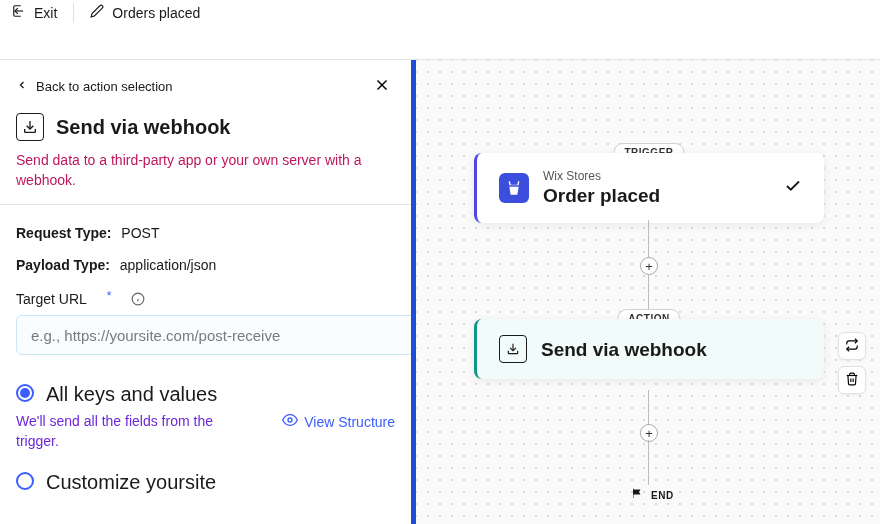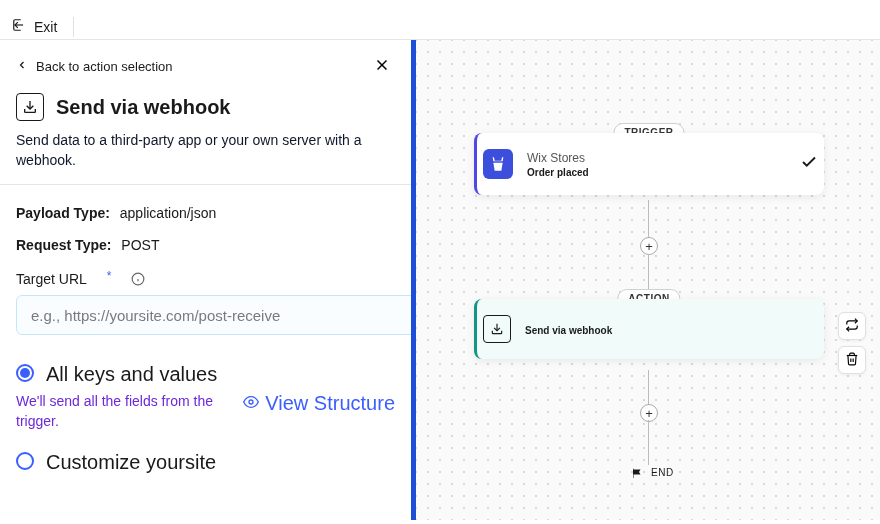--- a/index.html
+++ b/index.html
@@ -11,22 +11,22 @@
       font-family: -apple-system, BlinkMacSystemFont, "Segoe UI", Helvetica, Arial, sans-serif;
       font-size: 14px;
       color: #1a1a1a;
       background: #fff;
       width: 880px;
       height: 524px;
       overflow: hidden;
     }
     .topbar {
       display: flex;
-      align-items: flex-end;
-      height: 40px;
+      align-items: flex-start;
+      height: 60px;
       border-bottom: 1px solid #e5e5e5;
       padding: 0 12px;
     }
     .topbar-left {
       display: flex;
       align-items: center;
       gap: 16px;
     }
     .exit-btn, .title-btn {
       display: flex;
@@ -94,21 +94,21 @@
       display: flex;
       align-items: center;
       justify-content: center;
     }
     .header-title {
       font-size: 20px;
       font-weight: 700;
     }
     .header-desc {
       font-size: 14px;
-      color: #0f172a;
+      color: #be185d;
       line-height: 1.4;
     }
     .hsep {
       height: 1px;
       background: #e5e5e5;
     }
     .form {
       padding: 20px 16px 0 16px;
     }
     .kv-row {
@@ -195,21 +195,21 @@
       font-size: 14px;
       color: #6d28d9;
       max-width: 210px;
       line-height: 1.4;
     }
     .view-structure {
       display: flex;
       align-items: center;
       gap: 6px;
       color: #3b5eff;
-      font-size: 20px;
+      font-size: 14px;
       cursor: pointer;
       background: none;
       border: none;
     }
     .canvas {
       flex: 1;
       position: relative;
       background-color: #fafafa;
       background-image: radial-gradient(#d8d8d8 1px, transparent 1px);
       background-size: 12px 12px;
@@ -217,21 +217,21 @@
     }
     .node {
       position: absolute;
       left: 58px;
       width: 350px;
       background: #fff;
       border-radius: 8px;
       box-shadow: 0 2px 8px rgba(0,0,0,0.08);
       display: flex;
       align-items: center;
-      padding: 16px 6px;
+      padding: 16px 22px;
       gap: 14px;
     }
     .node-trigger {
       top: 93px;
       border-left: 3px solid #4f46e5;
     }
     .node-action {
       top: 259px;
       border-left: 3px solid #0f9688;
       background: #f0fbfa;
@@ -255,21 +255,21 @@
       justify-content: center;
     }
     .node-text {
       flex: 1;
     }
     .node-subtitle {
       font-size: 12px;
       color: #555;
     }
     .node-title {
-      font-size: 10px;
+      font-size: 19px;
       font-weight: 600;
       margin-top: 2px;
     }
     .node-check {
       font-size: 18px;
     }
     .pill {
       position: absolute;
       left: 50%;
       transform: translateX(-50%);
@@ -317,24 +317,24 @@
       color: #333;
       padding: 0;
     }
     .plus1 { top: 197px; }
     .plus2 { top: 364px; }
     .end-row {
       position: absolute;
       top: 427px;
       left: 215px;
       display: flex;
-      align-items: flex-start;
+      align-items: flex-end;
       gap: 8px;
       font-size: 10px;
-      font-weight: 400;
+      font-weight: 700;
       letter-spacing: 0.5px;
     }
     .canvas-tools {
       position: absolute;
       right: 14px;
       top: 272px;
       display: flex;
       flex-direction: column;
       gap: 6px;
     }
@@ -360,20 +360,28 @@
       <span>
         <svg width="14" height="14" viewBox="0 0 24 24" fill="none" stroke="currentColor" stroke-width="2">
             <path d="M15 3H5a2 2 0 0 0-2 2v14a2 2 0 0 0 2 2h10"></path>
             <path d="M10 17l-5-5 5-5"></path>
             <path d="M5 12h14"></path>
           </svg>
       </span>
       <span>Exit</span>
     </button>
     <div class="vsep"></div>
+    <button class="title-btn">
+      <span>
+        <svg width="14" height="14" viewBox="0 0 24 24" fill="none" stroke="currentColor" stroke-width="2">
+            <path d="M17 3a2.85 2.85 0 1 1 4 4L7.5 20.5 2 22l1.5-5.5L17 3z"></path>
+          </svg>
+      </span>
+      <span>Orders placed</span>
+    </button>
   </div>
 </div>
 
 <div class="main">
   <div class="sidebar">
     <div class="back-row">
       <button class="back-btn">
         <span>
           <svg width="12" height="12" viewBox="0 0 24 24" fill="none" stroke="currentColor" stroke-width="2.5">
               <polyline points="15 18 9 12 15 6"></polyline>
@@ -402,26 +410,26 @@
         </div>
         <div class="header-title">Send via webhook</div>
       </div>
       <div class="header-desc">Send data to a third-party app or your own server with a webhook.</div>
     </div>
 
     <div class="hsep"></div>
 
     <div class="form">
       <div class="kv-row">
+        <span class="kv-label">Request Type:</span>
+        <span>POST</span>
+      </div>
+      <div class="kv-row">
         <span class="kv-label">Payload Type:</span>
         <span>application/json</span>
-      </div>
-      <div class="kv-row">
-        <span class="kv-label">Request Type:</span>
-        <span>POST</span>
       </div>
 
       <div class="field-label">
         <span>Target URL</span>
         <span class="required-star">*</span>
         <span class="info-icon">
           <svg width="14" height="14" viewBox="0 0 24 24" fill="none" stroke="#666" stroke-width="2">
               <circle cx="12" cy="12" r="10"></circle>
               <line x1="12" y1="16" x2="12" y2="12"></line>
               <line x1="12" y1="8" x2="12.01" y2="8"></line>

